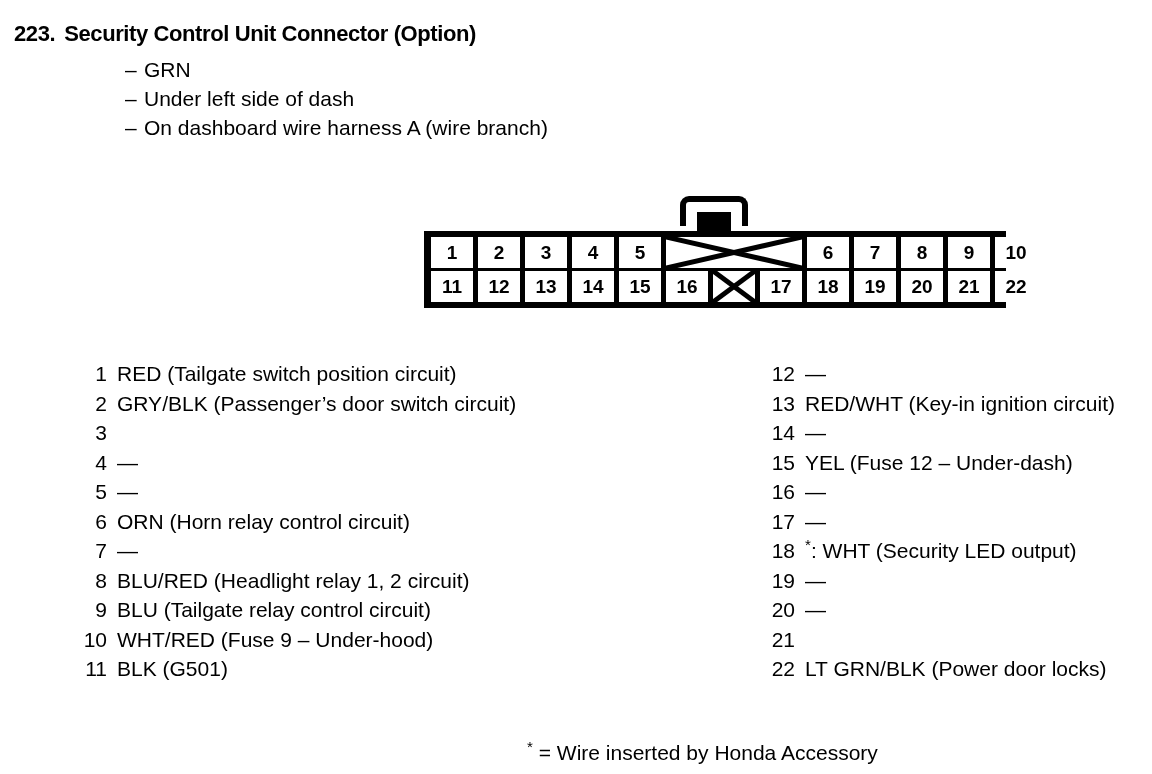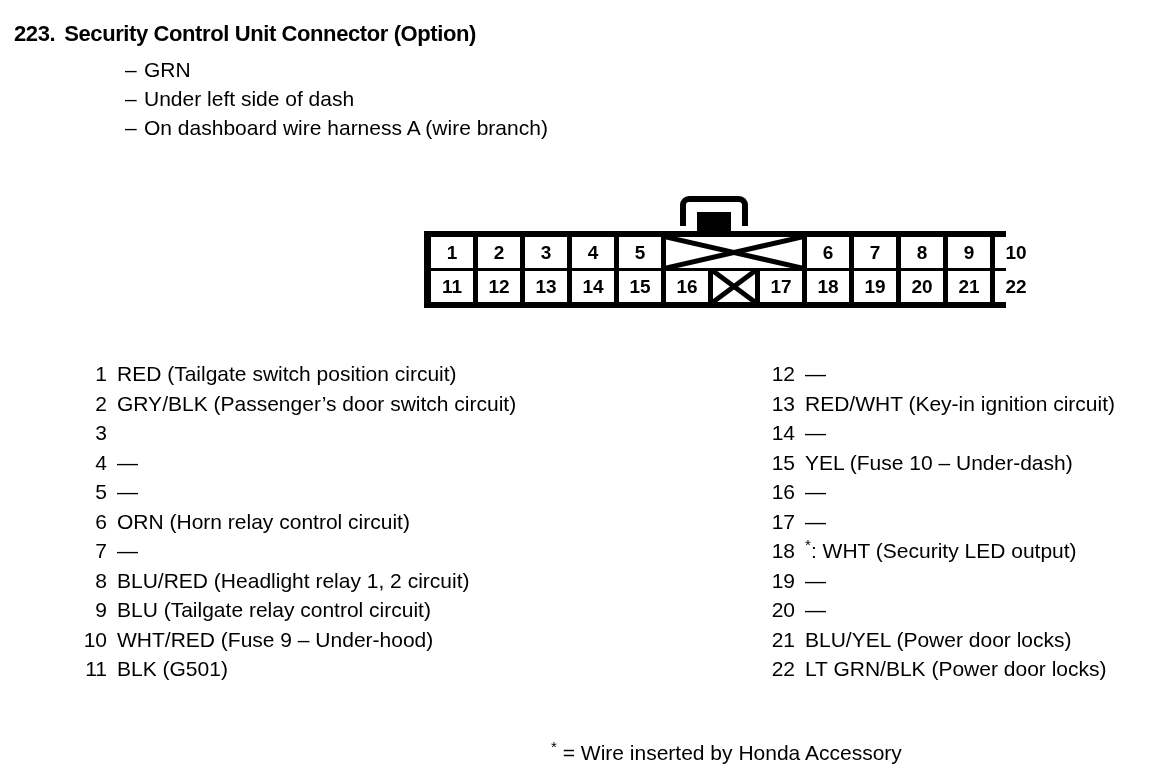--- a/index.html
+++ b/index.html
@@ -133,21 +133,20 @@
     line-height: 0;
   }
 
   
   #footnote {
     position: absolute;
     left: 527px;
     top: 741px;
     font-size: 21px;
     white-space: nowrap;
-    margin-left: 24px;
   }
   #footnote sup {
     font-size: 0.72em;
     vertical-align: super;
     line-height: 0;
   }
 </style>
 </head>
 <body>
 
@@ -261,21 +260,21 @@
     <div class="pin-row">
       <span class="pin-num">13</span>
       <span class="pin-desc">RED/WHT (Key-in ignition circuit)</span>
     </div>
     <div class="pin-row">
       <span class="pin-num">14</span>
       <span class="pin-desc">—</span>
     </div>
     <div class="pin-row">
       <span class="pin-num">15</span>
-      <span class="pin-desc">YEL (Fuse 10 – Under-dash)</span>
+      <span class="pin-desc">YEL (Fuse 12 – Under-dash)</span>
     </div>
     <div class="pin-row">
       <span class="pin-num">16</span>
       <span class="pin-desc">—</span>
     </div>
     <div class="pin-row">
       <span class="pin-num">17</span>
       <span class="pin-desc">—</span>
     </div>
     <div class="pin-row">
@@ -285,21 +284,20 @@
     <div class="pin-row">
       <span class="pin-num">19</span>
       <span class="pin-desc">—</span>
     </div>
     <div class="pin-row">
       <span class="pin-num">20</span>
       <span class="pin-desc">—</span>
     </div>
     <div class="pin-row">
       <span class="pin-num">21</span>
-      <span class="pin-desc">BLU/YEL (Power door locks)</span>
     </div>
     <div class="pin-row">
       <span class="pin-num">22</span>
       <span class="pin-desc">LT GRN/BLK (Power door locks)</span>
     </div>
   </div>
 
 <div id="footnote">
   <sup>*</sup>
   <span>= Wire inserted by Honda Accessory</span>

